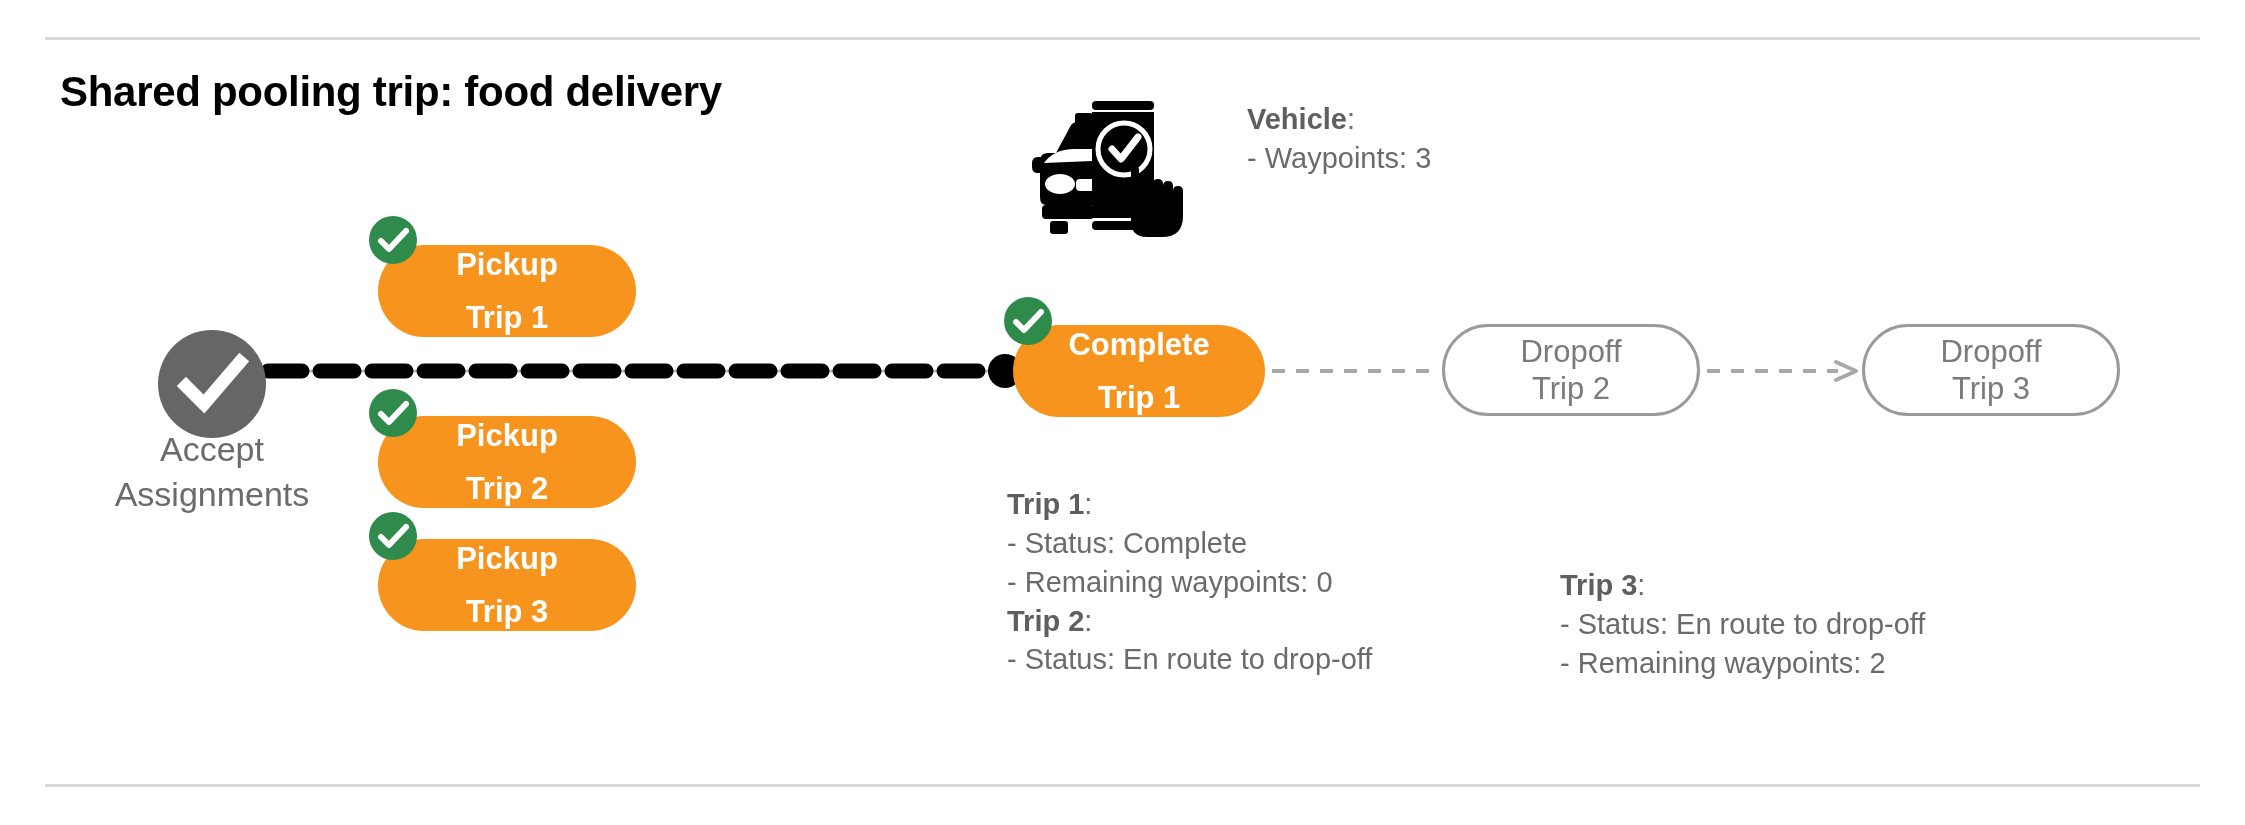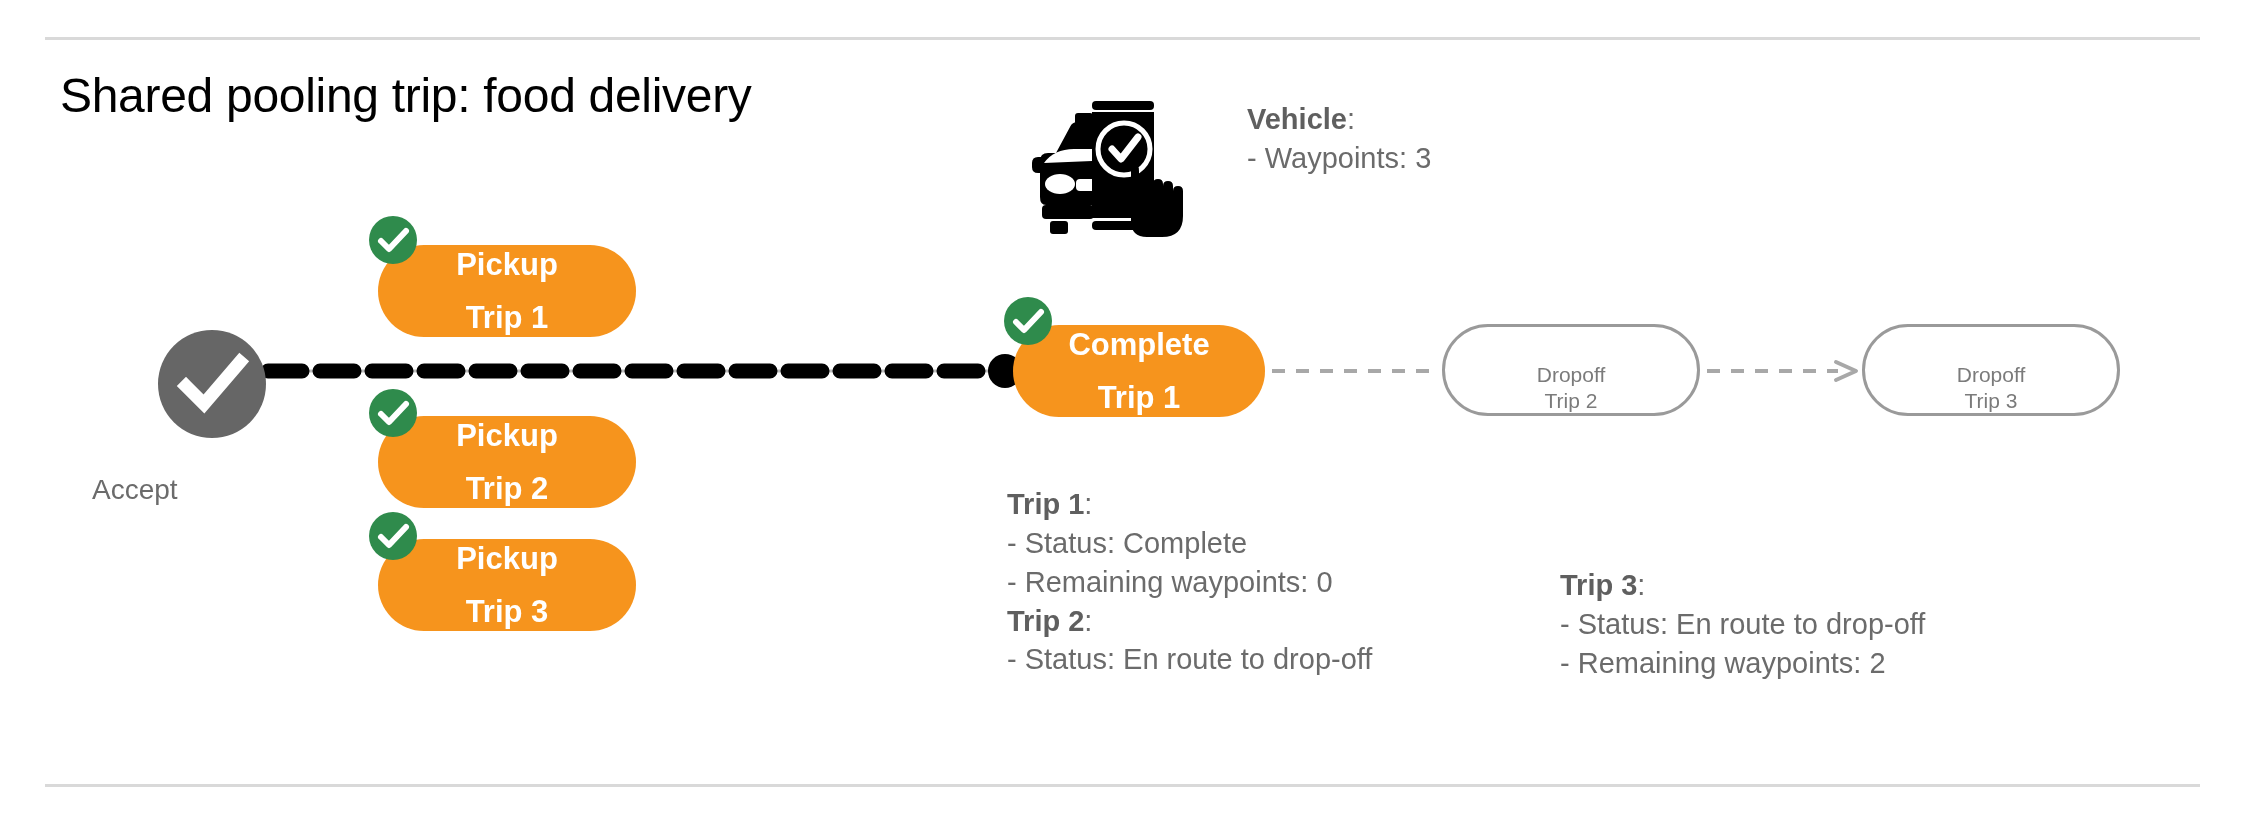--- a/index.html
+++ b/index.html
@@ -28,22 +28,22 @@
     background: #d9d9d9;
   }
   .divider.top    { top: 37px; }
   .divider.bottom { top: 784px; }
 
   
   .slide-title {
     position: absolute;
     left: 60px;
     top: 68px;
-    font-size: 48px;
-    font-weight: normal;
+    font-size: 42px;
+    font-weight: bold;
     color: #000000;
     letter-spacing: -0.3px;
     white-space: nowrap;
   }
 
   
   .vehicle-icon {
     position: absolute;
     left: 1030px;
     top: 85px;
@@ -76,23 +76,24 @@
     top: 330px;
     width: 108px;
     height: 108px;
     border-radius: 50%;
     background: #666666;
   }
   .accept-node svg { display: block; }
   .accept-label {
     position: absolute;
     left: 92px;
-    top: 472px;
+    top: 427px;
     width: 240px;
-    font-size: 28px;
+    text-align: center;
+    font-size: 34px;
     color: #6b6b6b;
     line-height: 1.32;
   }
 
   
   .pill {
     position: absolute;
     border-radius: 100px;
     display: flex;
     flex-direction: column;
@@ -105,23 +106,22 @@
     background: #f6941d;
     color: #ffffff;
     font-size: 31px;
     font-weight: bold;
     gap: 16px;
   }
   .pill.outlined {
     background: #ffffff;
     border: 3px solid #9a9a9a;
     color: #7b7b7b;
-    font-size: 21px;
+    font-size: 31px;
     font-weight: normal;
-    justify-content: flex-end;
   }
   .pill .l1, .pill .l2 { display: block; white-space: nowrap; }
 
   
   #node-pickup-1   { left: 378px; top: 245px; width: 258px; height: 92px; }
   #node-pickup-2   { left: 378px; top: 416px; width: 258px; height: 92px; }
   #node-pickup-3   { left: 378px; top: 539px; width: 258px; height: 92px; }
   #node-complete-1 { left: 1013px; top: 325px; width: 252px; height: 92px; text-align: right; }
   #node-dropoff-2  { left: 1442px; top: 324px; width: 258px; height: 92px; }
   #node-dropoff-3  { left: 1862px; top: 324px; width: 258px; height: 92px; }
@@ -214,20 +214,21 @@
     <path d="M1836 362 L1856 371 L1836 380" fill="none" stroke="#a8a8a8" stroke-width="4" stroke-linecap="round" stroke-linejoin="round"></path>
   </svg>
 
   <div class="accept-node">
     <svg viewBox="0 0 108 108" width="108" height="108">
       <path d="M28 56 L46 74 L82 32" fill="none" stroke="#ffffff" stroke-width="13" stroke-linecap="square" stroke-linejoin="miter"></path>
     </svg>
   </div>
   <div class="accept-label">
     <div>Accept</div>
+    <div>Assignments</div>
   </div>
 
   <div class="pill filled" id="node-pickup-1">
     <span class="l1">Pickup</span>
     <span class="l2">Trip 1</span>
   </div>
   <div class="pill filled" id="node-pickup-2">
     <span class="l1">Pickup</span>
     <span class="l2">Trip 2</span>
   </div>

